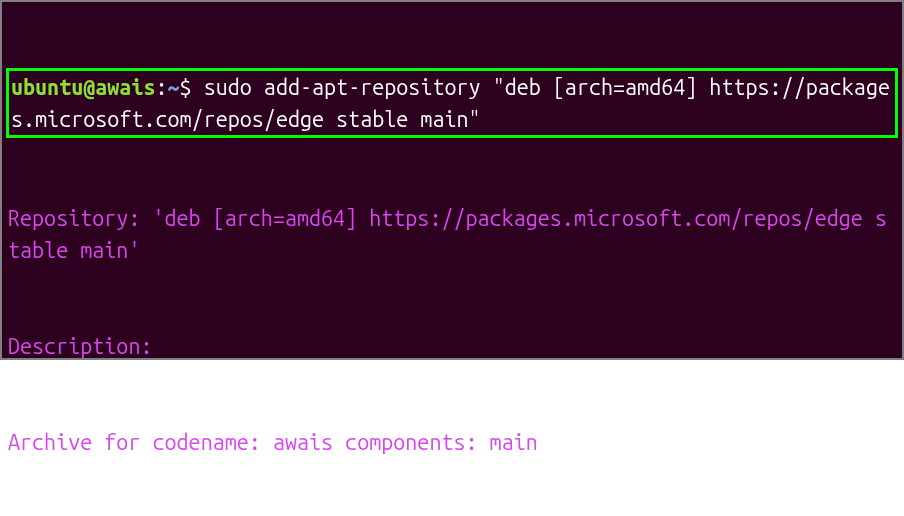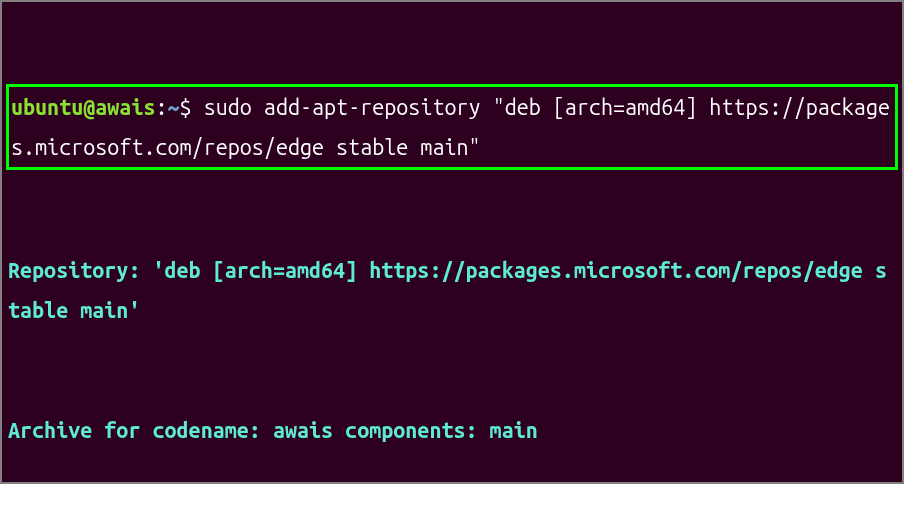--- a/index.html
+++ b/index.html
@@ -8,48 +8,49 @@
     width: 904px;
     height: 516px;
     overflow: hidden;
   }
   body {
     background: #ffffff;
   }
   .frame {
     box-sizing: border-box;
     width: 904px;
-    height: 484px;
+    height: 360px;
     background: #2c001e;
     border: 2px solid #808080;
     padding: 4px 6px 6px 6px;
     font-family: "Ubuntu Mono", "DejaVu Sans Mono", "Courier New", monospace;
     font-size: 21.5px;
-    line-height: 40px;
+    line-height: 32px;
     color: #ffffff;
     white-space: pre-wrap;
     word-break: break-all;
   }
   .highlight-box {
     border: 3px solid #00ff00;
     padding: 0 2px 0 2px;
     margin: -2px -2px 0 -2px;
   }
   .prompt-user { color: #8ae234; font-weight: bold; }
   .prompt-colon { color: #ffffff; }
   .prompt-path { color: #729fcf; font-weight: bold; }
   .cmd { color: #ffffff; }
-  .out { color: #5eead4; font-weight: bold; }
+  .out { color: #d946ef; }
 </style>
 </head>
 <body>
 
 <div class="frame">
   <div class="highlight-box"><span class="prompt-user">ubuntu@awais</span><span class="prompt-colon">:</span><span class="prompt-path">~</span><span class="prompt-colon">$</span><span class="cmd"> </span><span class="cmd">sudo add-apt-repository "deb [arch=amd64] https://packages.microsoft.com/repos/edge stable main"</span></div>
   <div class="out">Repository: 'deb [arch=amd64] https://packages.microsoft.com/repos/edge stable main'</div>
+  <div class="out">Description:</div>
   <div class="out">Archive for codename: awais components: main</div>
   
   
   
   
   
   
   
   
   

